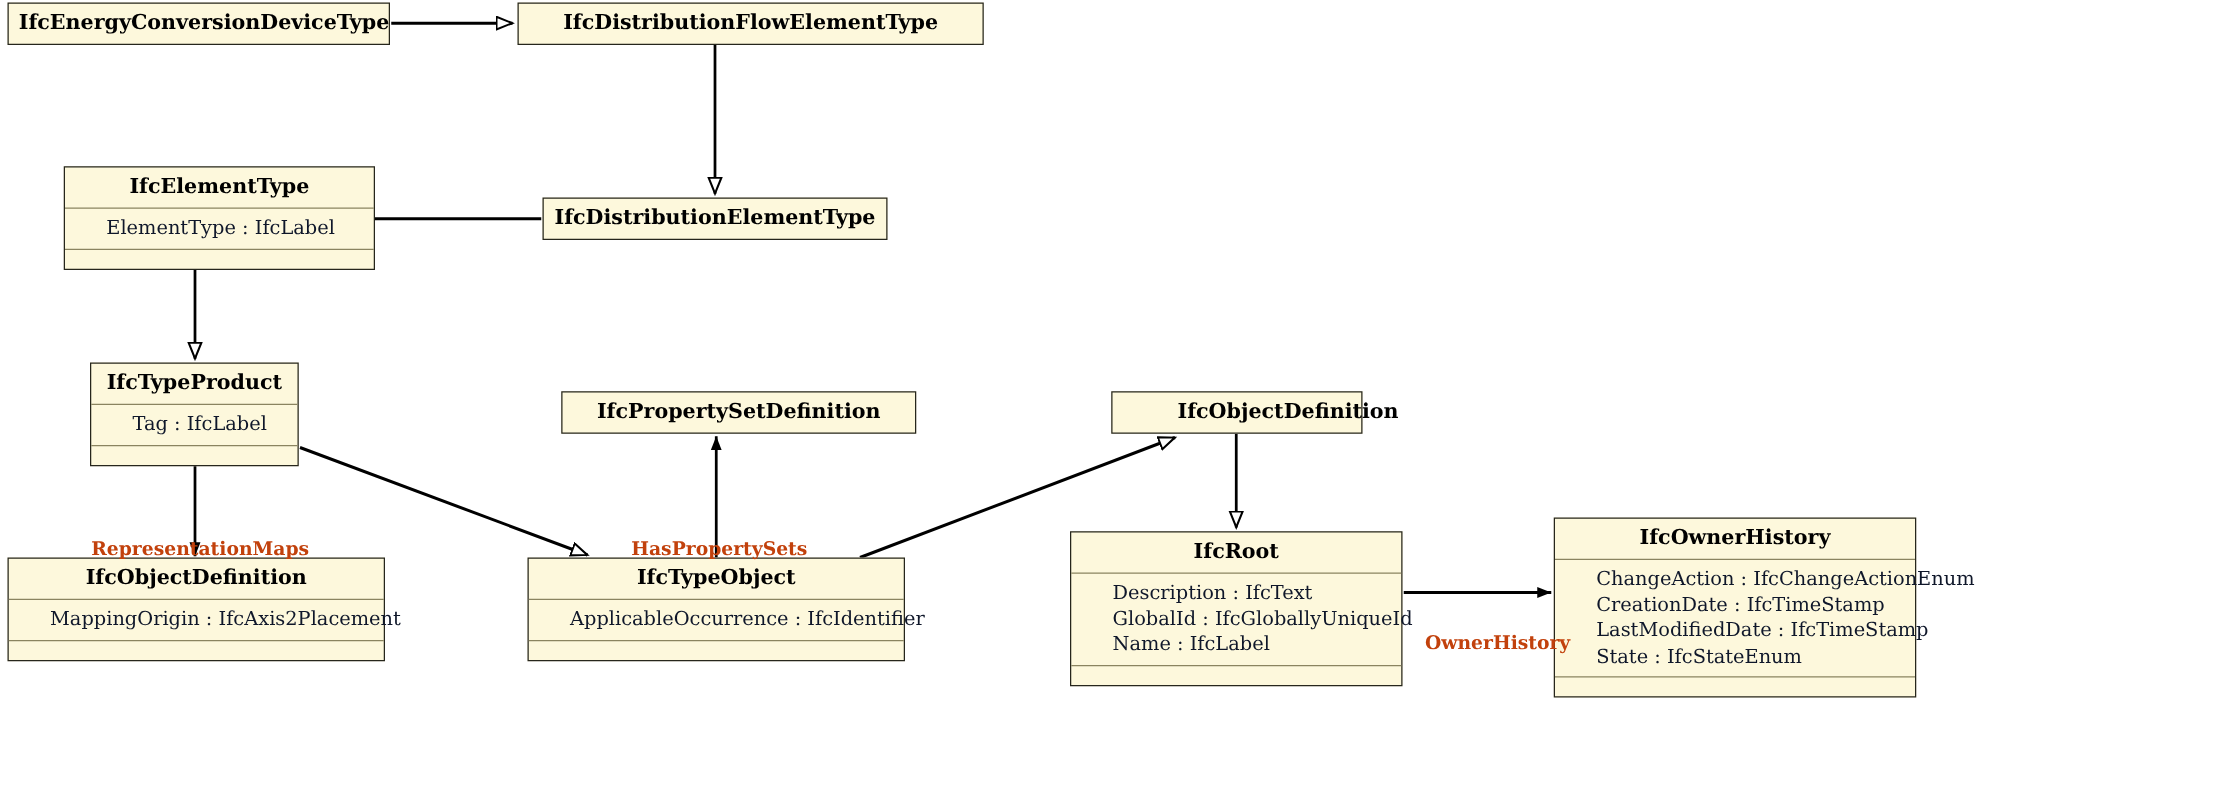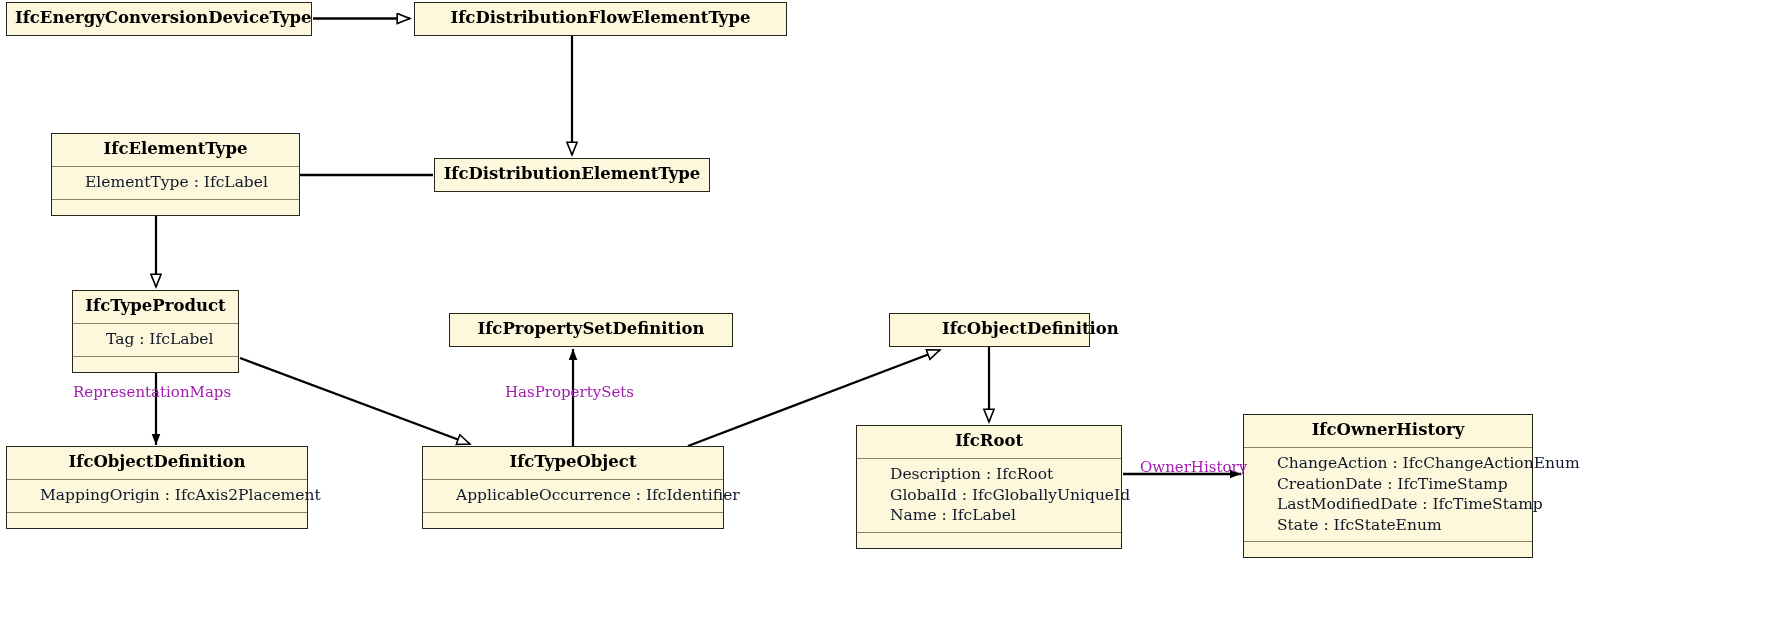--- a/index.html
+++ b/index.html
@@ -56,26 +56,27 @@
   }
   .uml-attr {
     display: block;
   }
   .uml-ops {
     height: 15px;
   }
   .edge-label {
     position: absolute;
     font-family: "DejaVu Serif", "Liberation Serif", serif;
-    font-weight: normal;
+    font-weight: bold;
     font-size: 15px;
-    color: #a21caf;
+    color: #c2410c;
     white-space: nowrap;
     z-index: 3;
     background: transparent;
+    margin-top: 47px;
   }
 </style>
 </head>
 <body>
 
 <div id="canvas">
 
   <svg id="edges" viewBox="0 0 1779 634" width="1779" height="634" xmlns="http://www.w3.org/2000/svg">
     <defs>
       <marker id="hollow-tri" markerWidth="16" markerHeight="16" refX="13.6" refY="6" orient="auto" markerUnits="userSpaceOnUse">
@@ -184,21 +185,21 @@
       <span class="uml-attr">ApplicableOccurrence : IfcIdentifier</span>
     </div>
     <div class="uml-sep"></div>
     <div class="uml-ops"></div>
   </div>
 
   <div class="uml-class" style="left:856px; top:425px; width:266px;">
     <div class="uml-title">IfcRoot</div>
     <div class="uml-sep"></div>
     <div class="uml-attrs">
-      <span class="uml-attr">Description : IfcRoot</span>
+      <span class="uml-attr">Description : IfcText</span>
       <span class="uml-attr">GlobalId : IfcGloballyUniqueId</span>
       <span class="uml-attr">Name : IfcLabel</span>
     </div>
     <div class="uml-sep"></div>
     <div class="uml-ops"></div>
   </div>
 
   <div class="uml-class" style="left:1243px; top:414px; width:290px;">
     <div class="uml-title">IfcOwnerHistory</div>
     <div class="uml-sep"></div>

